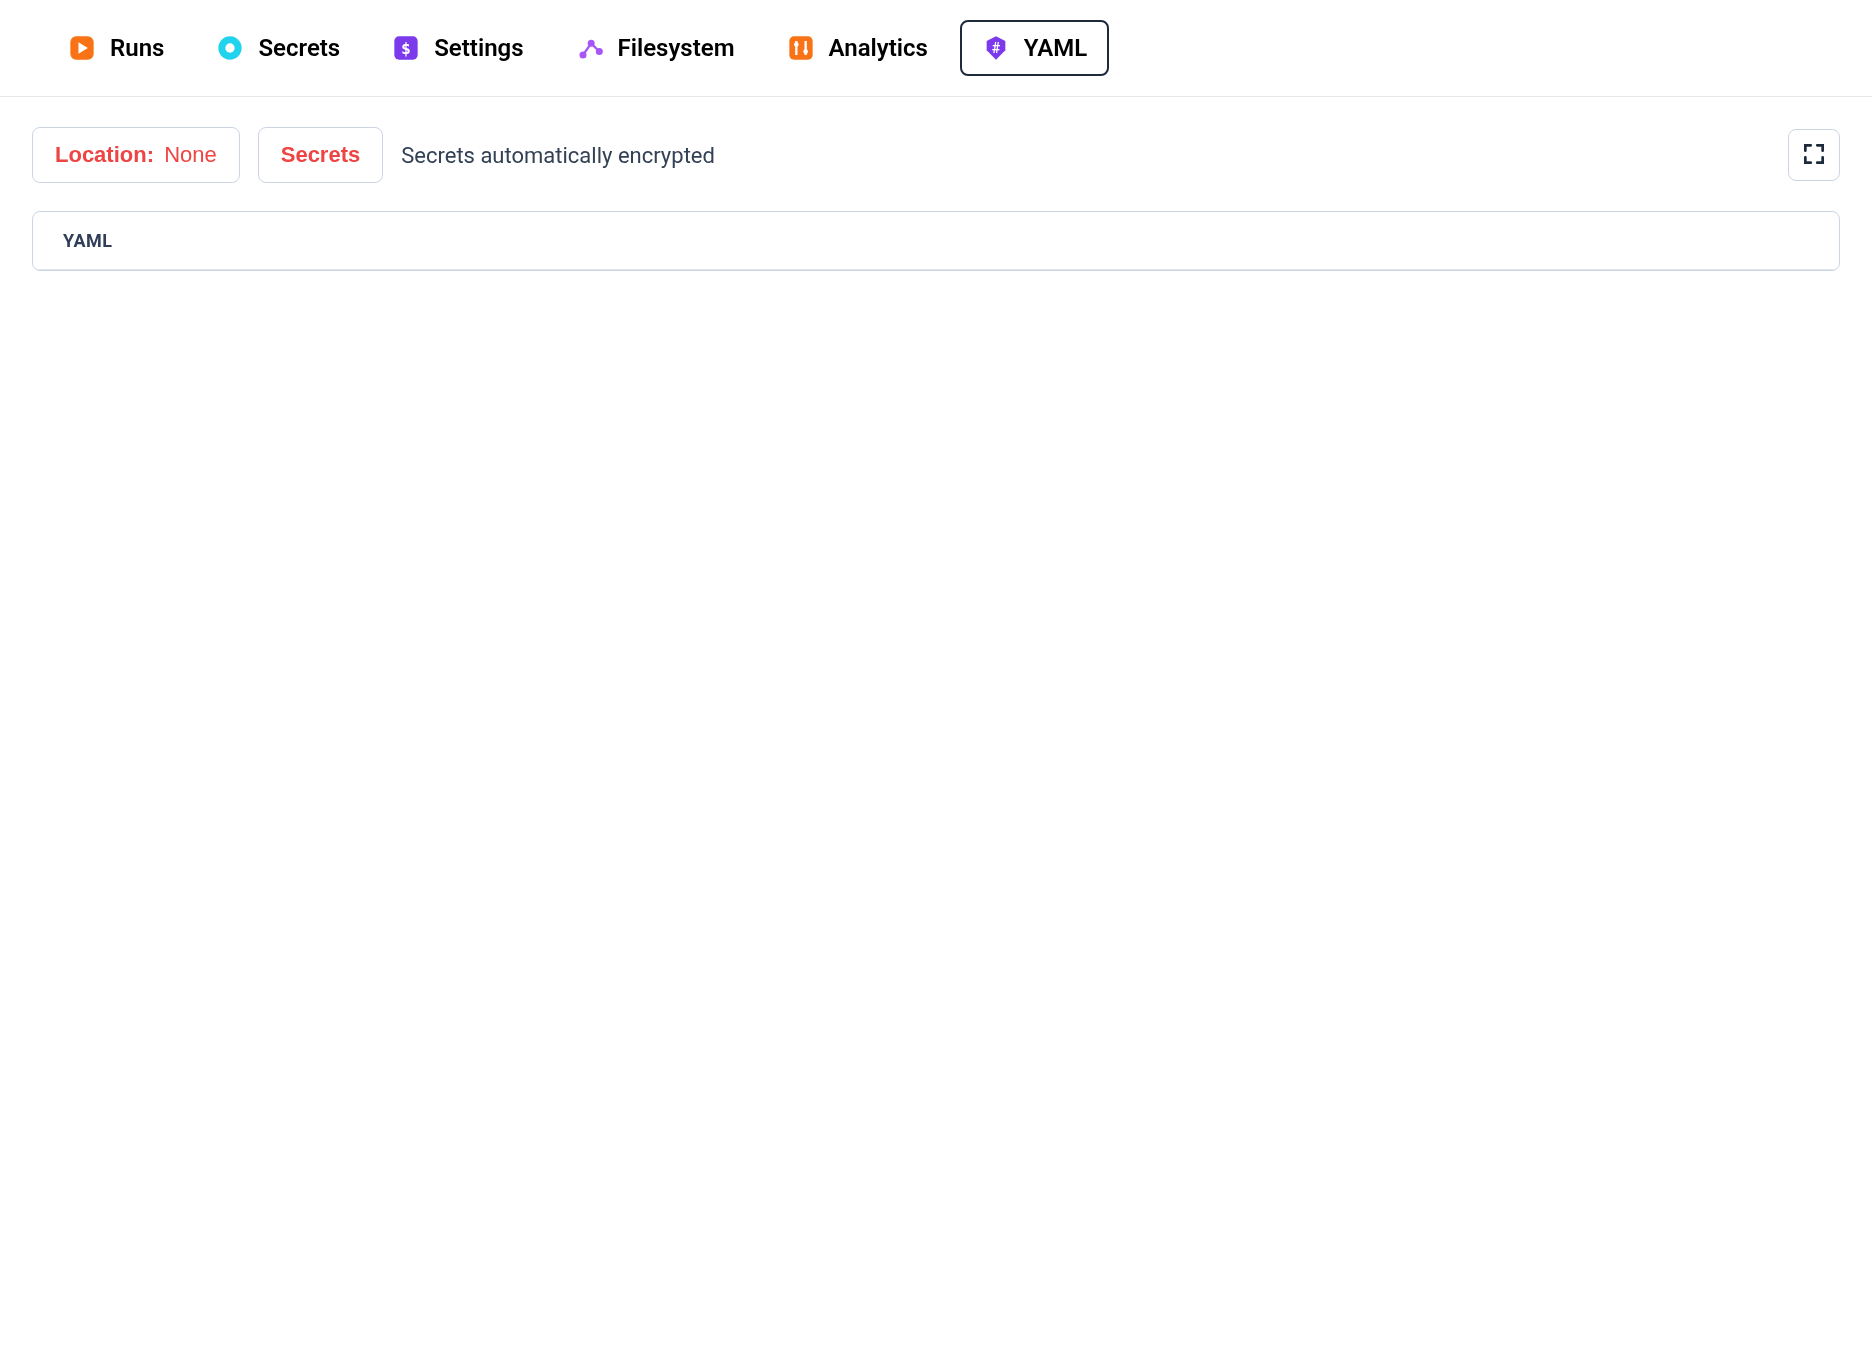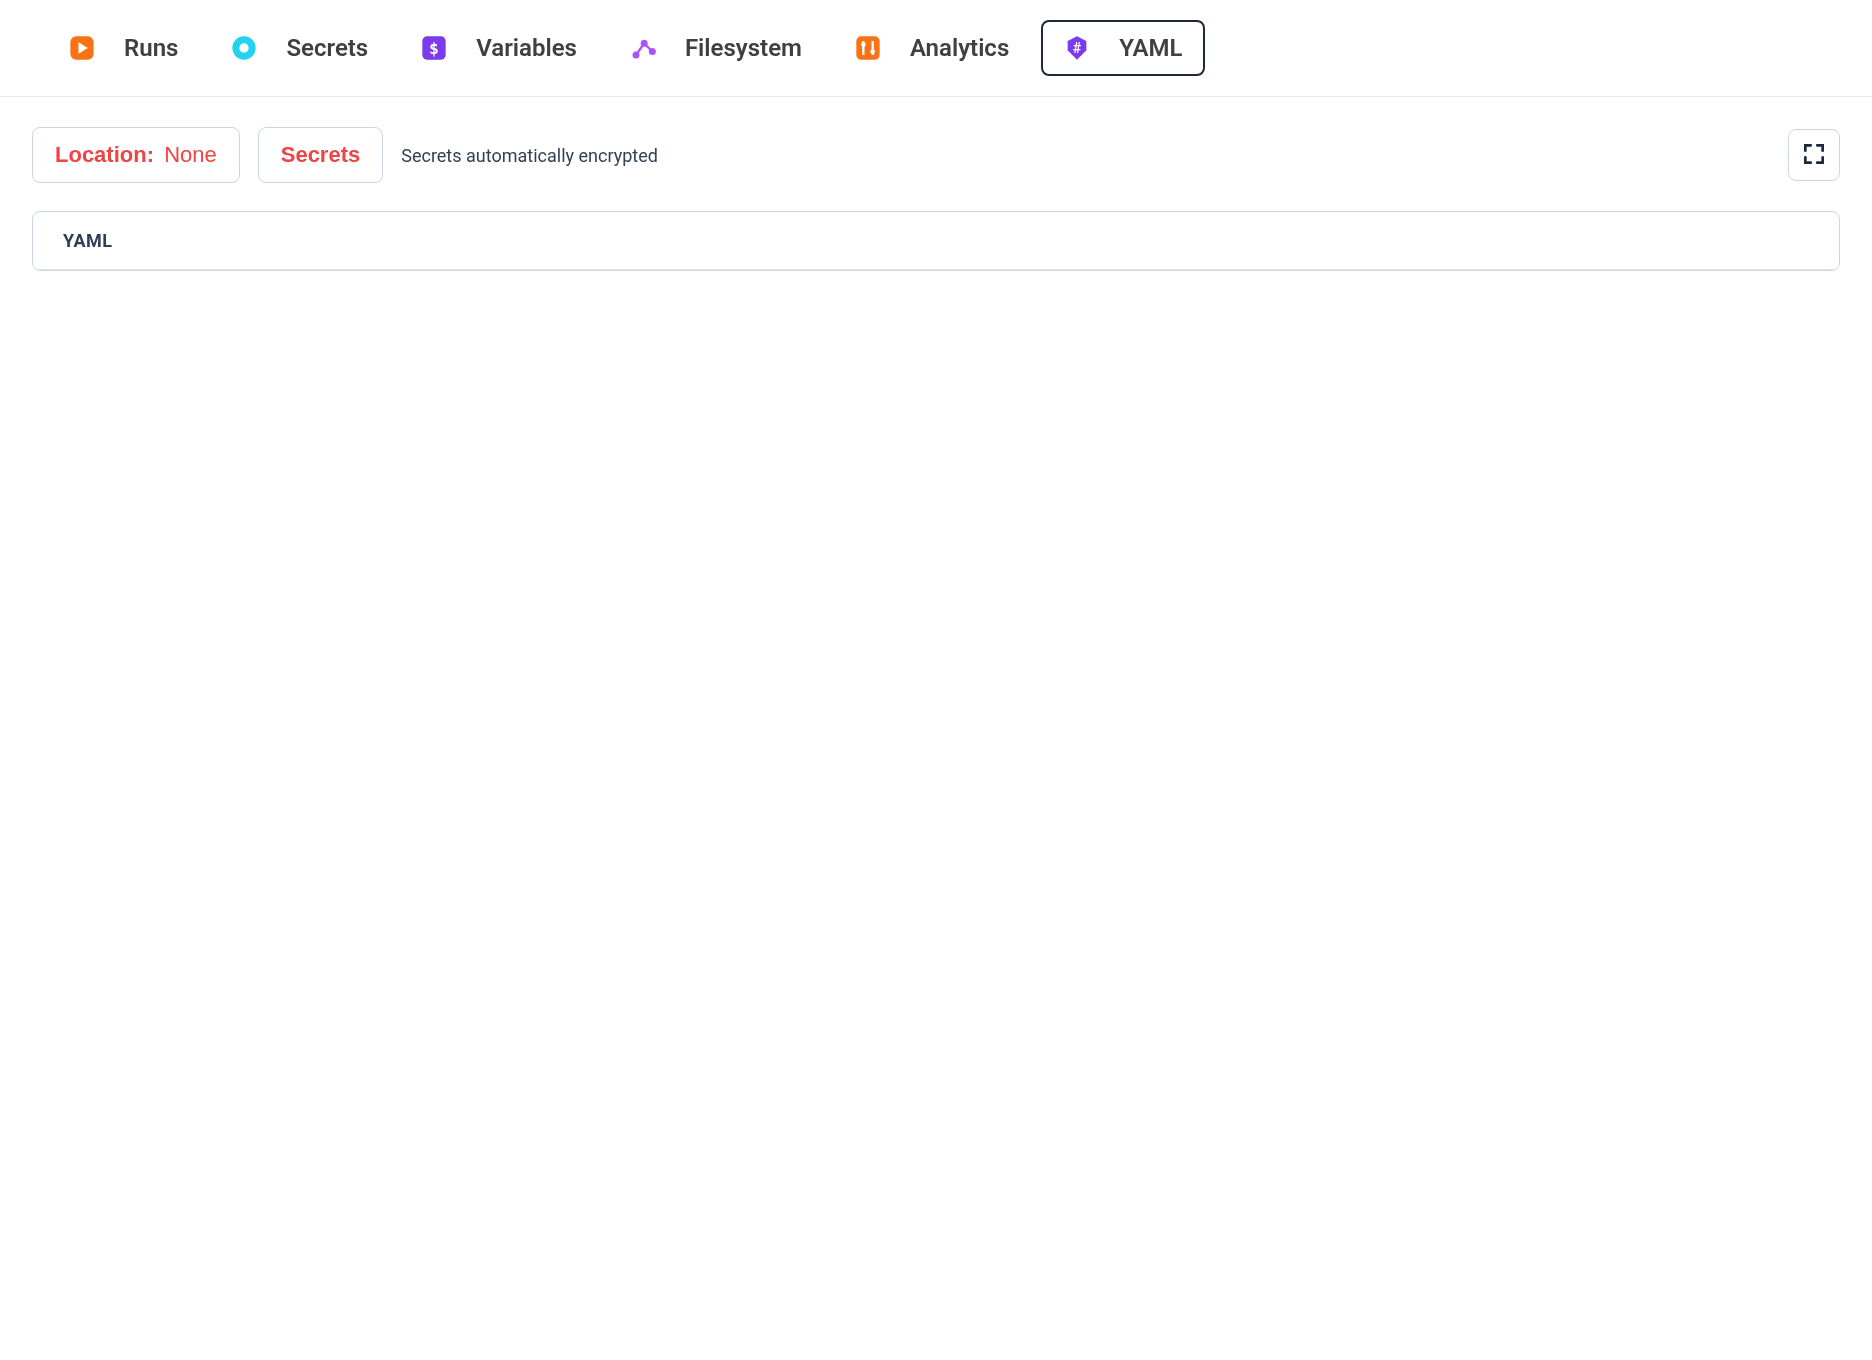--- a/index.html
+++ b/index.html
@@ -1,25 +1,25 @@
 <!DOCTYPE html>
 <html><head>
 <meta charset="utf-8">
 <style>
 * { box-sizing: border-box; margin: 0; padding: 0; }
 body { font-family: -apple-system, BlinkMacSystemFont, "Segoe UI", Roboto, Helvetica, Arial, sans-serif; background: #fff; width: 1872px; height: 1360px; overflow: hidden; }
 
 .topnav { display: flex; align-items: center; gap: 12px; padding: 20px 48px; border-bottom: 1px solid #e5e7eb; }
-.nav-item { display: flex; align-items: center; gap: 28px; padding: 12px 20px; border-radius: 8px; cursor: pointer; font-weight: 600; font-size: 24px; color: #404040; }
+.nav-item { display: flex; align-items: center; gap: 14px; padding: 12px 20px; border-radius: 8px; cursor: pointer; font-weight: 600; font-size: 24px; color: #000000; }
 .nav-item.active { border: 2px solid #1e293b; }
 .nav-icon { width: 28px; height: 28px; display: flex; align-items: center; justify-content: center; }
 
 .toolbar { display: flex; align-items: center; gap: 18px; padding: 30px 32px 20px 32px; }
 .toolbar-btn { border: 1px solid #cbd5e1; border-radius: 8px; padding: 14px 22px; font-size: 22px; font-weight: 600; color: #ef4444; background: #fff; cursor: pointer; }
-.toolbar-text { font-size: 18px; color: #334155; }
+.toolbar-text { font-size: 22px; color: #334155; }
 .toolbar-spacer { flex: 1; }
 .expand-btn { border: 1px solid #cbd5e1; border-radius: 8px; width: 52px; height: 52px; display: flex; align-items: center; justify-content: center; cursor: pointer; background: #fff; }
 
 .editor-panel { margin: 8px 32px 30px 32px; border: 1px solid #cbd5e1; border-radius: 8px; overflow: hidden; display: flex; flex-direction: column; }
 .editor-tab-bar { border-bottom: 1px solid #e2e8f0; padding: 18px 30px; }
 .editor-tab-label { font-size: 18px; font-weight: 700; color: #313e59; letter-spacing: 0.5px; }
 
 .code-area { position: relative; flex: 1; height: 960px; }
 .gutter { position: absolute; left: 0; top: 0; width: 95px; height: 100%; background: #fff; }
 .fold-col { position: absolute; left: 62px; top: 16px; }
@@ -54,21 +54,21 @@
     </span>
     <span>Secrets</span>
   </div>
   <div class="nav-item">
     <span class="nav-icon">
       <svg width="28" height="28" viewBox="0 0 24 24">
             <rect x="2" y="2" width="20" height="20" rx="4" fill="#7c3aed"></rect>
             <text x="12" y="17" text-anchor="middle" font-size="14" fill="#fff" font-family="monospace">$</text>
           </svg>
     </span>
-    <span>Variables</span>
+    <span>Settings</span>
   </div>
   <div class="nav-item">
     <span class="nav-icon">
       <svg width="28" height="28" viewBox="0 0 24 24">
             <circle cx="6" cy="18" r="3" fill="#a855f7"></circle>
             <circle cx="13" cy="8" r="3" fill="#a855f7"></circle>
             <circle cx="20" cy="15" r="3" fill="#a855f7"></circle>
             <line x1="6" y1="18" x2="13" y2="8" stroke="#a855f7" stroke-width="2"></line>
             <line x1="13" y1="8" x2="20" y2="15" stroke="#a855f7" stroke-width="2"></line>
           </svg>

